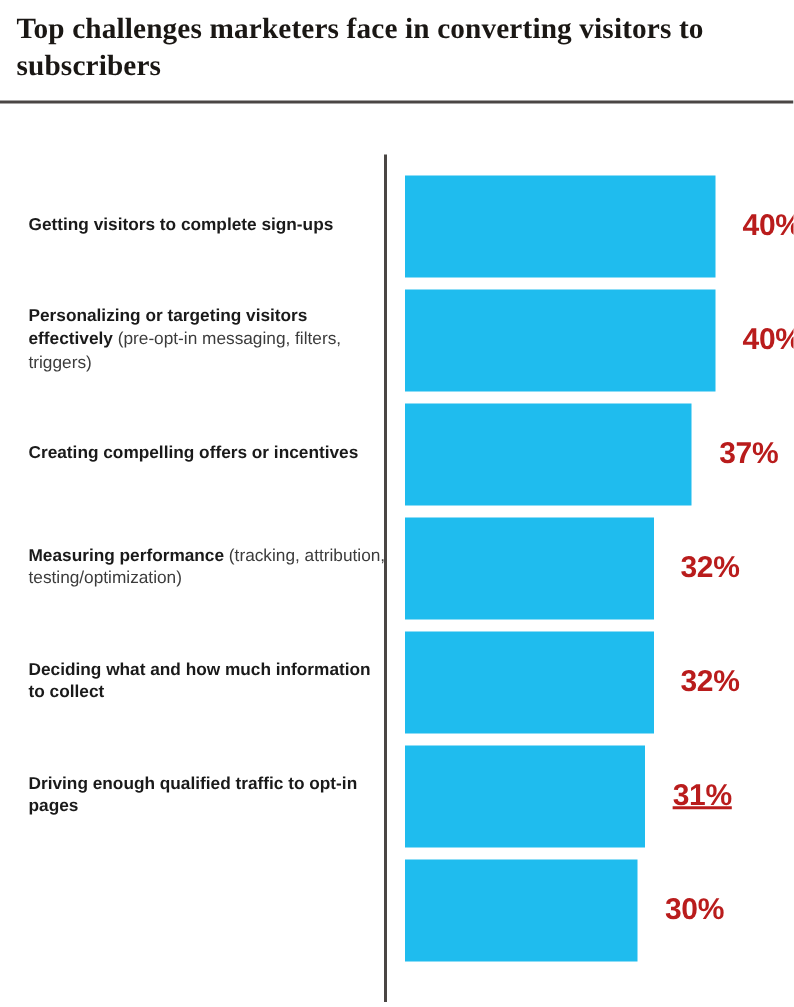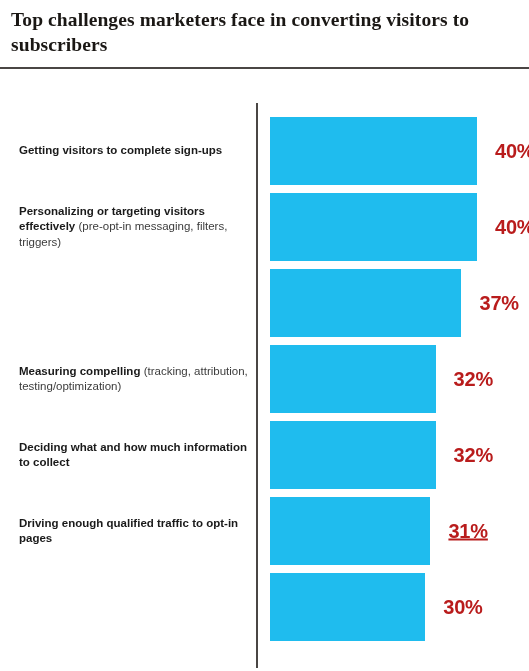--- a/index.html
+++ b/index.html
@@ -110,25 +110,26 @@
         <div class="row-label"><b>Getting visitors to complete sign-ups</b><br></div>
         <div class="bar" style="width: 207px; background: rgb(31, 188, 238);"></div>
         <div class="bar-value" style="left: 483px;">40%</div>
       </div>
       <div class="row" style="top: 189px;">
         <div class="row-label"><b>Personalizing or targeting visitors effectively</b> <span>(pre-opt-in messaging, filters, triggers)</span></div>
         <div class="bar" style="width: 207px; background: rgb(31, 188, 238);"></div>
         <div class="bar-value" style="left: 483px;">40%</div>
       </div>
       <div class="row" style="top: 265px;">
+        <div class="row-label"><b>Creating compelling offers or incentives</b></div>
         <div class="bar" style="width: 191.475px; background: rgb(31, 188, 238);"></div>
         <div class="bar-value" style="left: 467.475px;">37%</div>
       </div>
       <div class="row" style="top: 341px;">
-        <div class="row-label"><b>Measuring compelling</b> <span>(tracking, attribution, testing/optimization)</span></div>
+        <div class="row-label"><b>Measuring performance</b> <span>(tracking, attribution, testing/optimization)</span></div>
         <div class="bar" style="width: 165.6px; background: rgb(31, 188, 238);"></div>
         <div class="bar-value" style="left: 441.6px;">32%</div>
       </div>
       <div class="row" style="top: 417px;">
         <div class="row-label"><b>Deciding what and how much information to collect</b></div>
         <div class="bar" style="width: 165.6px; background: rgb(31, 188, 238);"></div>
         <div class="bar-value" style="left: 441.6px;">32%</div>
       </div>
       <div class="row" style="top: 493px;">
         <div class="row-label"><b>Driving enough qualified traffic to opt-in pages</b></div>

